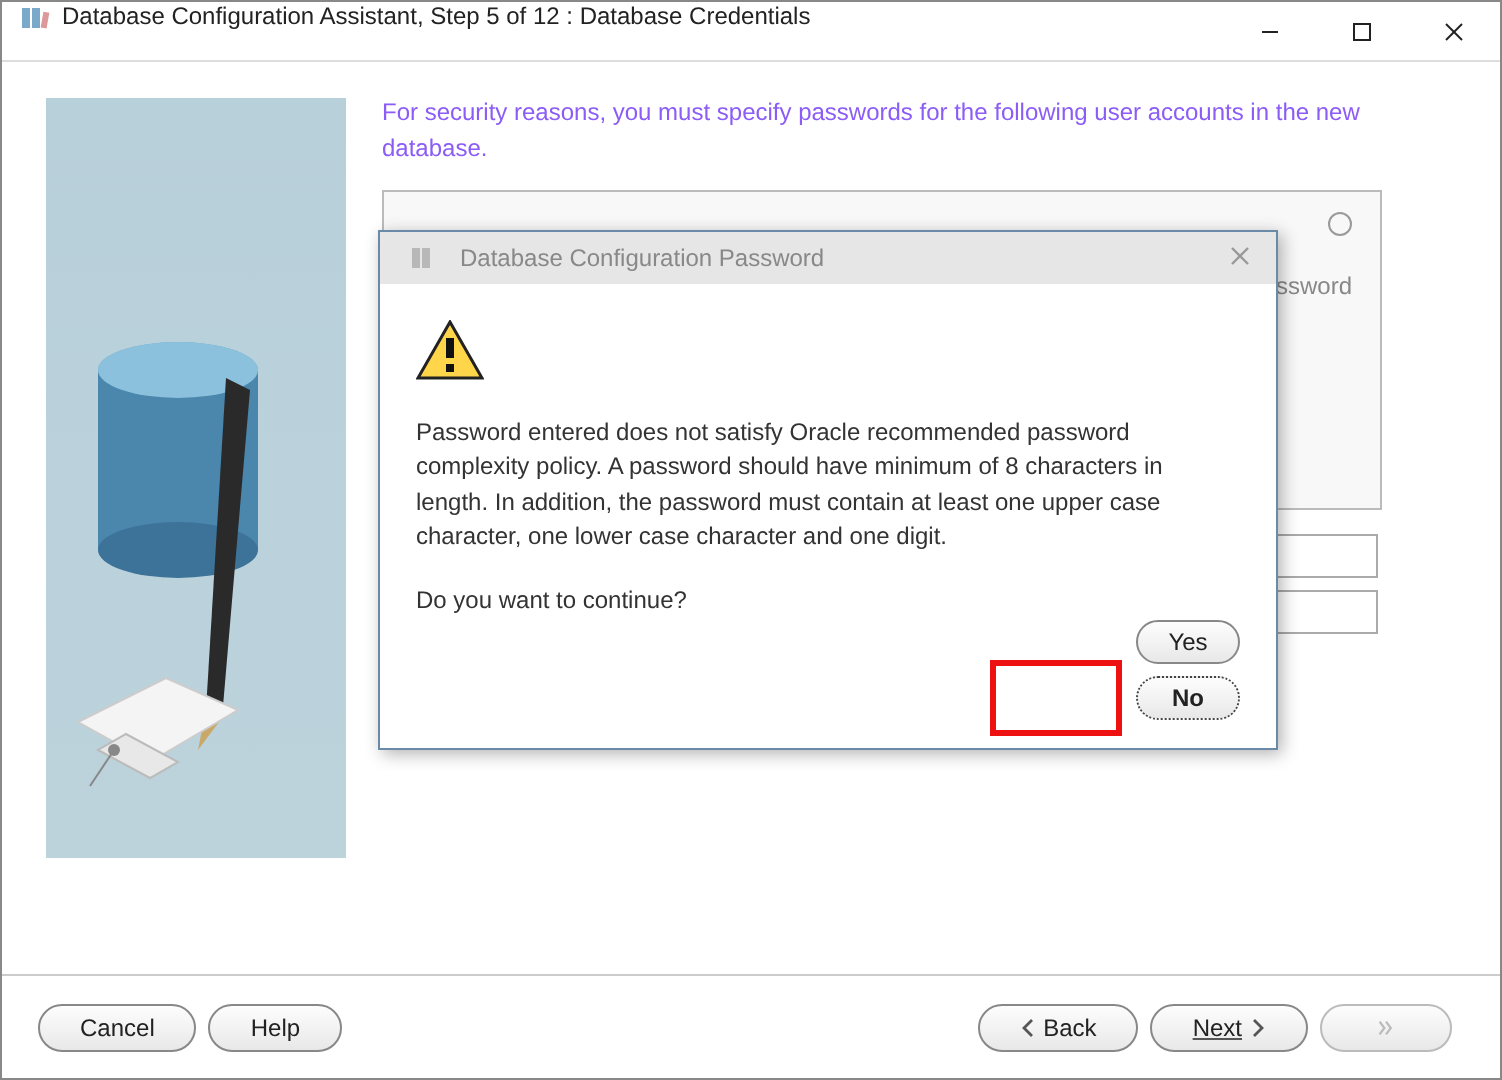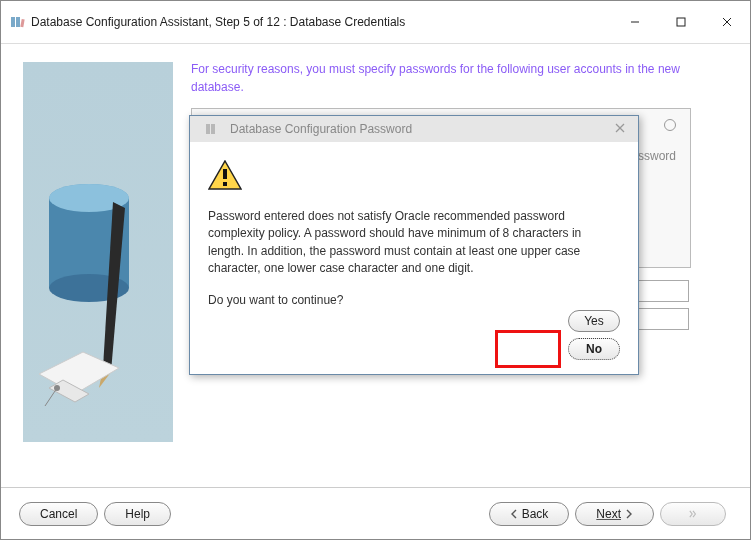--- a/index.html
+++ b/index.html
@@ -1,18 +1,18 @@
 <!DOCTYPE html>
 <html><head>
 <meta charset="utf-8">
 <style>
   * { box-sizing: border-box; }
   html, body { margin: 0; padding: 0; font-family: "Segoe UI", Tahoma, sans-serif; font-size: 12px; background: #fff; }
   .window { width: 751px; height: 540px; border: 1px solid #888; background: #fff; position: relative; }
-  .titlebar { height: 43px; display: flex; align-items: center; background: #fff; border-bottom: 1px solid #ddd; }
+  .titlebar { height: 30px; display: flex; align-items: flex-start; background: #fff; border-bottom: 1px solid #ddd; }
   .titlebar-icon { width: 16px; height: 16px; margin: 0 6px 0 8px; }
   .titlebar-icon svg { width: 16px; height: 16px; }
   .title-text { flex: 1; font-size: 12px; color: #222; }
   .win-controls { display: flex; }
   .win-btn { width: 46px; height: 30px; display: flex; align-items: center; justify-content: center; color: #222; }
   .win-btn svg { stroke: #222; }
   .body { padding: 10px 22px 0 22px; position: relative; height: calc(100% - 30px - 52px); }
   .content { display: flex; gap: 18px; height: 100%; }
   .left-panel { width: 150px; height: 380px; background: linear-gradient(180deg, #b8d0da 0%, #bcd3dc 100%); margin-top: 8px; position: relative; overflow: hidden; }
   .cylinder { position: absolute; left: 24px; top: 120px; }

